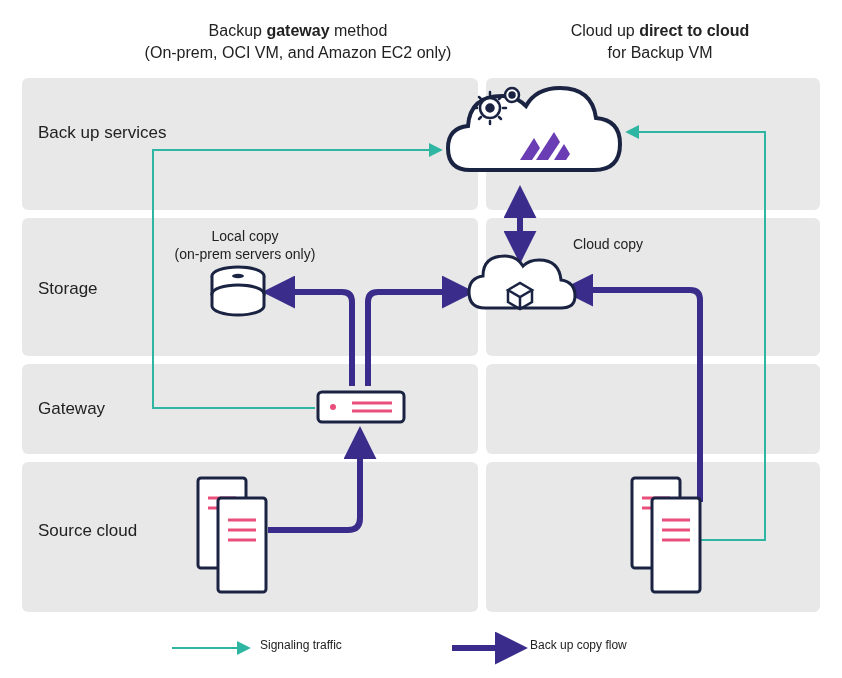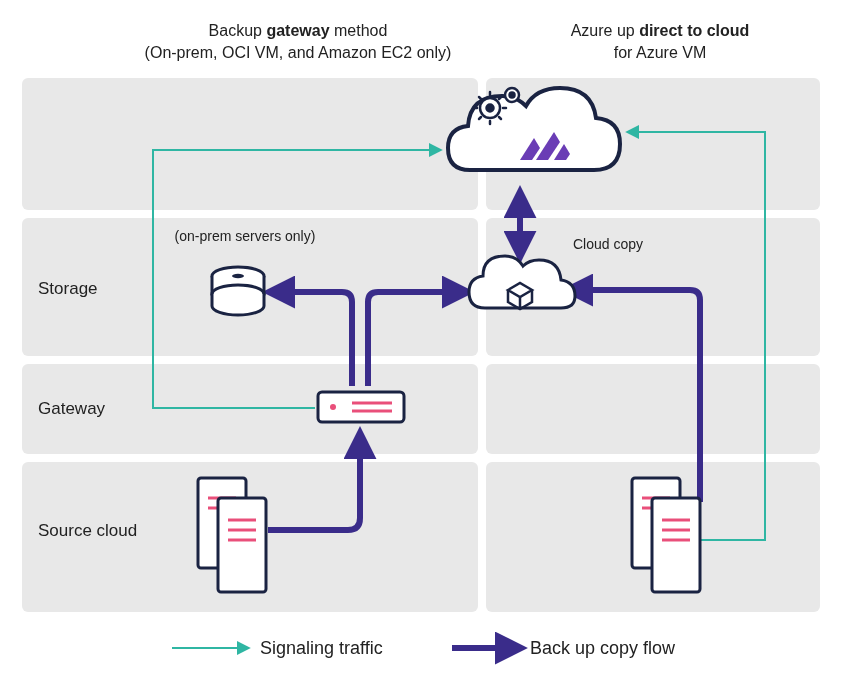--- a/index.html
+++ b/index.html
@@ -3,56 +3,60 @@
 <meta charset="utf-8">
 <style>
   * { box-sizing: border-box; margin: 0; padding: 0; }
   body { font-family: -apple-system, BlinkMacSystemFont, "Segoe UI", Arial, sans-serif; background: #fff; width: 842px; height: 678px; position: relative; }
   .diagram { position: absolute; left: 0; top: 0; width: 842px; height: 678px; }
   .col-title { position: absolute; text-align: center; font-size: 16px; color: #222; line-height: 1.35; }
   .col-title .em { font-weight: 700; }
   .row { position: absolute; left: 22px; background: #e8e8e8; border-radius: 6px; }
   .row-label { position: absolute; font-size: 17px; color: #222; line-height: 1.3; }
   .icon-label { position: absolute; font-size: 14px; color: #222; text-align: center; line-height: 1.25; }
-  .legend { position: absolute; font-size: 18px; color: #222; }
+  .legend { position: absolute; font-size: 12px; color: #222; }
   svg.overlay { position: absolute; left: 0; top: 0; }
 </style>
 </head>
 <body>
 
 <div class="diagram">
 
   <div class="col-title" style="left:118px; top:20px; width:360px">
     <div><span>Backup </span><span class="em">gateway</span><span> method</span></div>
     <div>(On-prem, OCI VM, and Amazon EC2 only)</div>
   </div>
   <div class="col-title" style="left:530px; top:20px; width:260px">
-    <div><span>Azure up </span><span class="em">direct to cloud</span><span></span></div>
-    <div>for Azure VM</div>
+    <div><span>Cloud up </span><span class="em">direct to cloud</span><span></span></div>
+    <div>for Backup VM</div>
   </div>
 
   <div class="row" style="top:78px; width:456px; height:132px;"></div>
   <div class="row" style="top:78px; left:486px; width:334px; height:132px;"></div>
 
   <div class="row" style="top:218px; width:456px; height:138px;"></div>
   <div class="row" style="top:218px; left:486px; width:334px; height:138px;"></div>
 
   <div class="row" style="top:364px; width:456px; height:90px;"></div>
   <div class="row" style="top:364px; left:486px; width:334px; height:90px;"></div>
 
   <div class="row" style="top:462px; width:456px; height:150px;"></div>
   <div class="row" style="top:462px; left:486px; width:334px; height:150px;"></div>
 
+  <div class="row-label" style="left:38px; top:122px;">
+    <span>Back up services</span>
+  </div>
   <div class="row-label" style="left:38px; top:278px;text-align:right;">Storage</div>
   <div class="row-label" style="left:38px; top:398px;">Gateway</div>
   <div class="row-label" style="left:38px; top:520px;">
     <span>Source cloud</span>
   </div>
 
   <div class="icon-label" style="left:160px; top:228px; width:170px;">
+    <div>Local copy</div>
     <div>(on-prem servers only)</div>
   </div>
   <div class="icon-label" style="left:548px; top:236px; width:120px; text-align:center">Cloud copy</div>
 
   <svg class="overlay" width="842" height="678">
     <defs>
       <marker id="arrow-teal" viewBox="0 0 10 10" refX="8" refY="5" markerWidth="7" markerHeight="7" orient="auto-start-reverse">
         <path d="M 0 0 L 10 5 L 0 10 z" fill="#2fb6a3"></path>
       </marker>
       <marker id="arrow-purple" viewBox="0 0 10 10" refX="7" refY="5" markerWidth="5.5" markerHeight="5.5" orient="auto-start-reverse">

